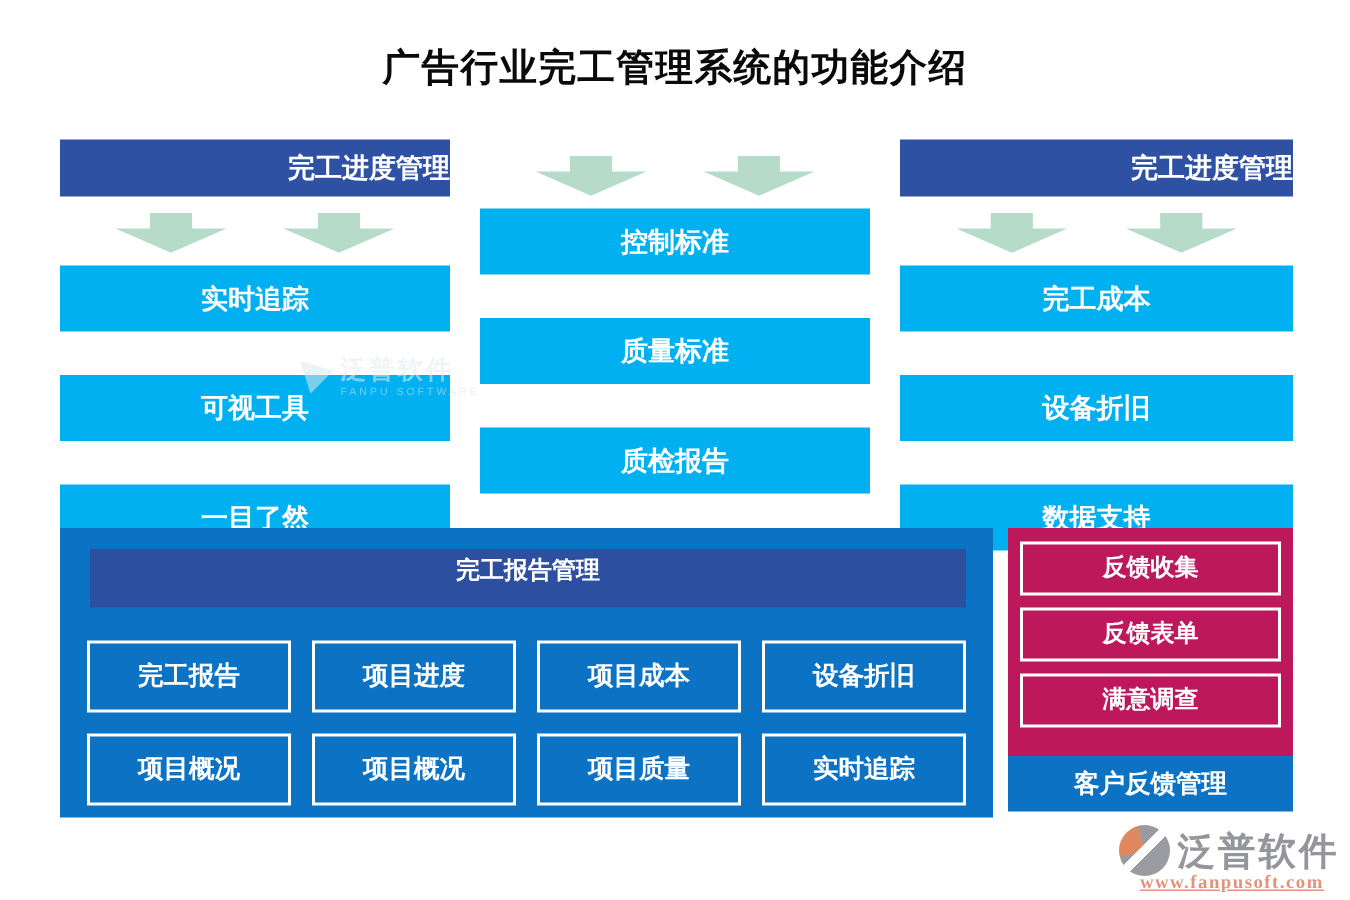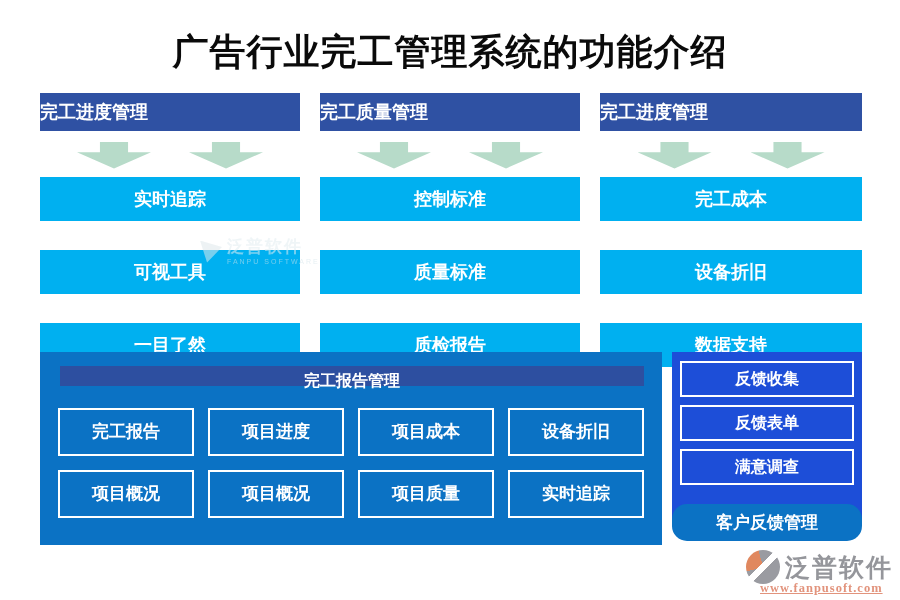--- a/index.html
+++ b/index.html
@@ -2,68 +2,68 @@
 <html><head>
 <meta charset="utf-8">
 <style>
   html,body{margin:0;padding:0;background:#fff;}
   .stage{
     position:relative;width:900px;height:600px;background:#ffffff;overflow:hidden;
     font-family:"Liberation Sans","DejaVu Sans",sans-serif;
   }
   .title{
     position:absolute;left:0;top:28px;width:100%;margin:0;
-    text-align:center;font-size:36px;font-weight:bold;color:#0a0a0a;letter-spacing:1px;
+    text-align:center;font-size:25px;font-weight:bold;color:#0a0a0a;letter-spacing:1px;
   }
   
   .columns{
     position:absolute;left:40px;top:93px;width:822px;
     display:grid;grid-template-columns:260px 260px 262px;column-gap:20px;
   }
   .col-header{
     height:38px;line-height:38px;background:#2f51a3;color:#fff;
-    text-align:left;font-size:18px;font-weight:bold;
+    text-align:right;font-size:18px;font-weight:bold;
   }
   .arrows{height:44px;display:flex;justify-content:space-around;align-items:center;padding:2px 18px 0 18px;}
   .arrow{
     width:74px;height:27px;background:#b7dbc9;display:inline-block;
     clip-path:polygon(31% 0,69% 0,69% 40%,100% 40%,50% 100%,0% 40%,31% 40%);
   }
   .feature{
     height:44px;line-height:44px;margin-bottom:29px;background:#00b0f0;
     color:#fff;text-align:center;font-size:18px;font-weight:bold;
   }
   
   .report-panel{
     position:absolute;left:40px;top:352px;width:622px;height:193px;background:#0b72c4;
   }
   .report-header{
-    margin:14px 18px 0 20px;height:20px;line-height:29px;background:#2d4fa0;
+    margin:14px 18px 0 20px;height:39px;line-height:29px;background:#2d4fa0;
     color:#fff;text-align:center;font-size:16px;font-weight:bold;
   }
   .report-grid{
     margin:22px 18px 0 18px;display:grid;grid-template-columns:repeat(4,1fr);
     column-gap:14px;row-gap:14px;
   }
   .report-btn{
     height:44px;line-height:44px;border:2px solid #fff;background:transparent;
     color:#fff;text-align:center;font-size:17px;font-weight:bold;
   }
   
   .feedback-panel{
-    position:absolute;left:672px;top:352px;width:190px;height:172px;background:#1d4ed8;
+    position:absolute;left:672px;top:352px;width:190px;height:172px;background:#be185d;
     padding-top:9px;box-sizing:border-box;
   }
   .feedback-btn{
     margin:0 8px 8px 8px;height:32px;line-height:32px;border:2px solid #fff;
     color:#fff;text-align:center;font-size:16px;font-weight:bold;
   }
   .feedback-footer{
     position:absolute;left:672px;top:504px;width:190px;height:37px;line-height:37px;
-    background:#0b72c4;color:#fff;text-align:center;font-size:17px;font-weight:bold;border-radius:15px;
+    background:#0b72c4;color:#fff;text-align:center;font-size:17px;font-weight:bold;
   }
   
   .watermark{
     position:absolute;left:200px;top:238px;display:flex;align-items:center;gap:5px;
     opacity:.55;pointer-events:none;
   }
   .wm-mark{
     width:22px;height:22px;background:#dfe9ec;
     clip-path:polygon(0 0,100% 30%,32% 100%);
   }
@@ -99,21 +99,20 @@
       <div class="arrows">
         <span class="arrow"></span>
         <span class="arrow"></span>
       </div>
       <div class="feature">实时追踪</div>
       <div class="feature">可视工具</div>
       <div class="feature">一目了然</div>
     </section>
 
     <section>
-      <header class="col-header">完工质量管理</header>
       <div class="arrows">
         <span class="arrow"></span>
         <span class="arrow"></span>
       </div>
       <div class="feature">控制标准</div>
       <div class="feature">质量标准</div>
       <div class="feature">质检报告</div>
     </section>
 
     <section>

